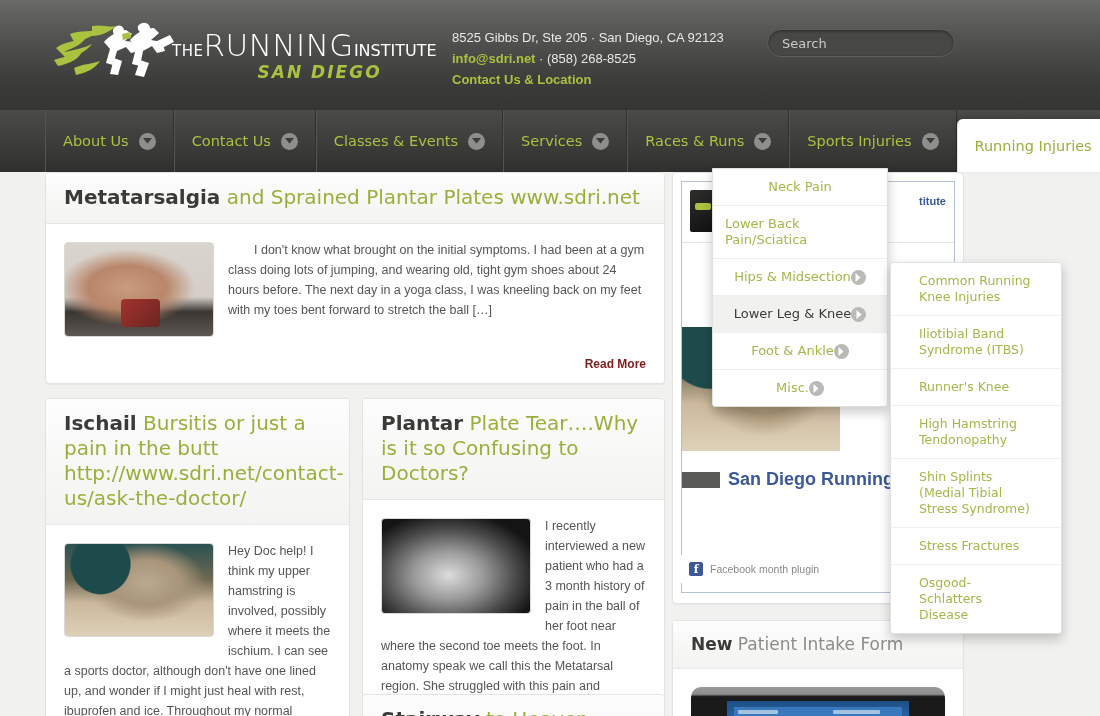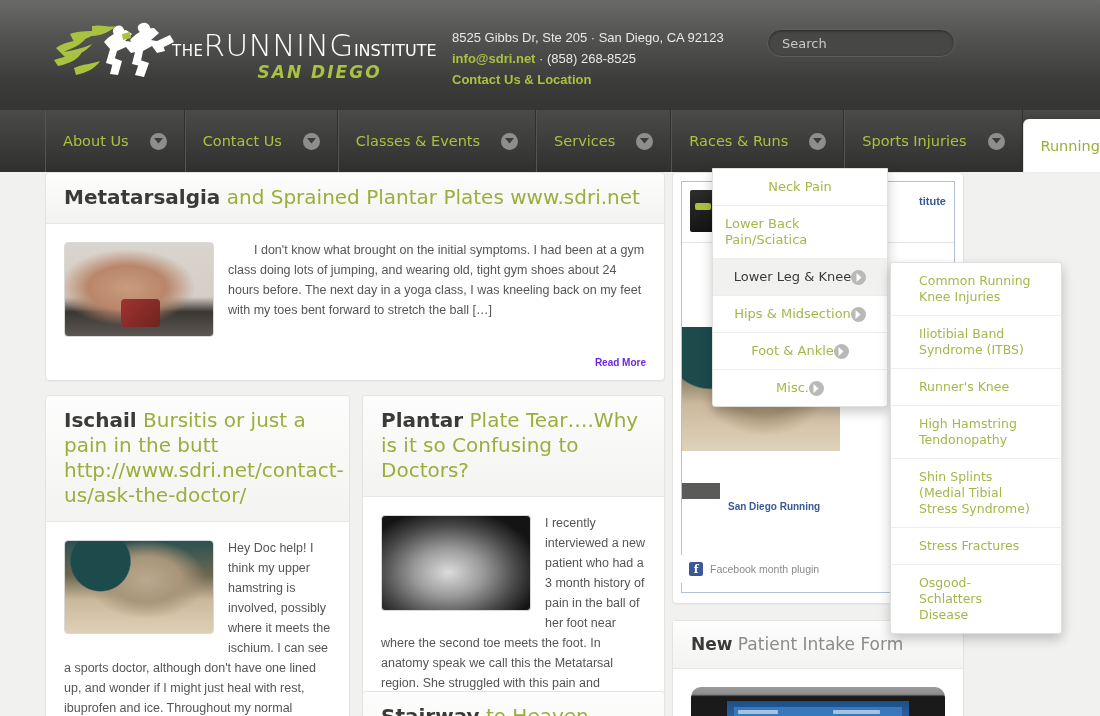--- a/index.html
+++ b/index.html
@@ -65,21 +65,21 @@
   .search-input::placeholder { color: #c9c9c5; opacity: 1; }
 
   
   .nav {
     position: absolute; left: 0; top: 110px; width: 1100px; height: 62px;
     background: linear-gradient(to bottom, #49494700 0%, #4a4a48 0%, #3c3c3a 55%, #2f2f2d 100%);
     background-color: #414140;
   }
   .nav-inner { position: absolute; left: 45px; top: 0; height: 62px; display: flex; }
   .nav-item {
-    position: relative; display: flex; align-items: center; gap: 21px;
+    position: relative; display: flex; align-items: center; gap: 10px;
     padding: 0 17px; height: 62px; cursor: pointer;
     border-left: 1px solid #545452; border-right: 1px solid #303030;
     color: #a9c23f; font-family: "DejaVu Sans", sans-serif; font-size: 14.5px;
     white-space: nowrap;
   }
   .nav-item:first-child { border-left: 1px solid #545452; }
   .nav-item.active {
     background: #ffffff; color: #9aaf3b;
     border-left: 1px solid #e2e2e0; border-right: 1px solid #e2e2e0;
     border-top-left-radius: 6px; border-top-right-radius: 6px;
@@ -122,21 +122,21 @@
   .thumb {
     float: left; margin: 2px 14px 8px 0; border-radius: 4px;
     border: 1px solid #d9d9d7; overflow: hidden; position: relative;
   }
   .excerpt {
     font-family: "Liberation Sans", sans-serif; font-size: 12.5px; line-height: 20px;
     color: #555553; text-align: left;
   }
   .read-more {
     display: block; text-align: right; padding: 2px 18px 12px 18px;
-    color: #6d28d9; font-size: 10px; font-weight: bold; text-decoration: none;
+    color: #7f1d1d; font-size: 12px; font-weight: bold; text-decoration: none;
     font-family: "Liberation Sans", sans-serif;
   }
   .clear { clear: both; }
 
   .two-col { position: relative; }
   .col-left { position: absolute; left: 0; top: 0; width: 305px; }
   .col-right { position: absolute; left: 317px; top: 0; width: 303px; }
 
   
   .img-calf {
@@ -453,21 +453,21 @@
           <div class="fb-post" style="flex:1; position:relative;">
             <div class="fb-post-text" style="position:absolute; right:6px; top:92px; font-family:'DejaVu Serif',serif; font-size:15px;">ai</div>
             <div class="fb-post-text" style="position:absolute; right:10px; top:116px; font-family:'DejaVu Serif',serif; font-size:17px; font-weight:bold;">B</div>
             <div class="fb-post-text" style="position:absolute; right:8px; top:140px; font-family:'DejaVu Serif',serif; font-size:15px;">it</div>
             <div class="fb-post-text" style="position:absolute; right:9px; top:166px; font-family:'DejaVu Serif',serif; font-size:15px;">o</div>
             <div class="fb-post-text" style="position:absolute; right:6px; top:192px; font-size:9px; color:#3b5998;">lth</div>
             <div class="fb-post-text" style="position:absolute; right:6px; top:206px; font-size:9px;">mu</div>
             <div class="img-side-hamstring" style="position:absolute; left:0; top:84px;"></div>
             <div style="position:absolute; left:0; top:226px; right:0; display:flex; gap:8px; align-items:center;">
               <div style="width:38px;height:16px;background:#5a5a58;"></div>
-              <div style="font-size:10px;color:#3b5998;font-weight:bold;white-space:nowrap;overflow:hidden;margin-top:32px;">San Diego Running</div>
+              <div style="font-size:18px;color:#3b5998;font-weight:bold;white-space:nowrap;overflow:hidden;">San Diego Running</div>
             </div>
           </div>
           <div class="fb-plugin-bar" style="position:absolute; left:9px; top:383px; width:274px; border:0;">
             <span class="fb-icon">f</span>
             <span class="fb-plugin-label">Facebook month plugin</span>
           </div>
         </div>
       </div>
     </div>
 
@@ -487,30 +487,30 @@
   </div>
 </div>
 
 <div class="dropdown">
   <div class="dd-item">
     <span>Neck Pain</span>
   </div>
   <div class="dd-item">
     <span>Lower Back Pain/Sciatica</span>
   </div>
-  <div class="dd-item hover">
-    <span>Lower Leg &amp; Knee</span>
+  <div class="dd-item">
+    <span>Hips &amp; Midsection</span>
     <span class="dd-arrow">
       <svg width="6" height="9" viewBox="0 0 6 9">
           <path d="M0.5 0 L5.5 4.5 L0.5 9 Z" fill="#ffffff"></path>
         </svg>
     </span>
   </div>
-  <div class="dd-item">
-    <span>Hips &amp; Midsection</span>
+  <div class="dd-item hover">
+    <span>Lower Leg &amp; Knee</span>
     <span class="dd-arrow">
       <svg width="6" height="9" viewBox="0 0 6 9">
           <path d="M0.5 0 L5.5 4.5 L0.5 9 Z" fill="#ffffff"></path>
         </svg>
     </span>
   </div>
   <div class="dd-item">
     <span>Foot &amp; Ankle</span>
     <span class="dd-arrow">
       <svg width="6" height="9" viewBox="0 0 6 9">

